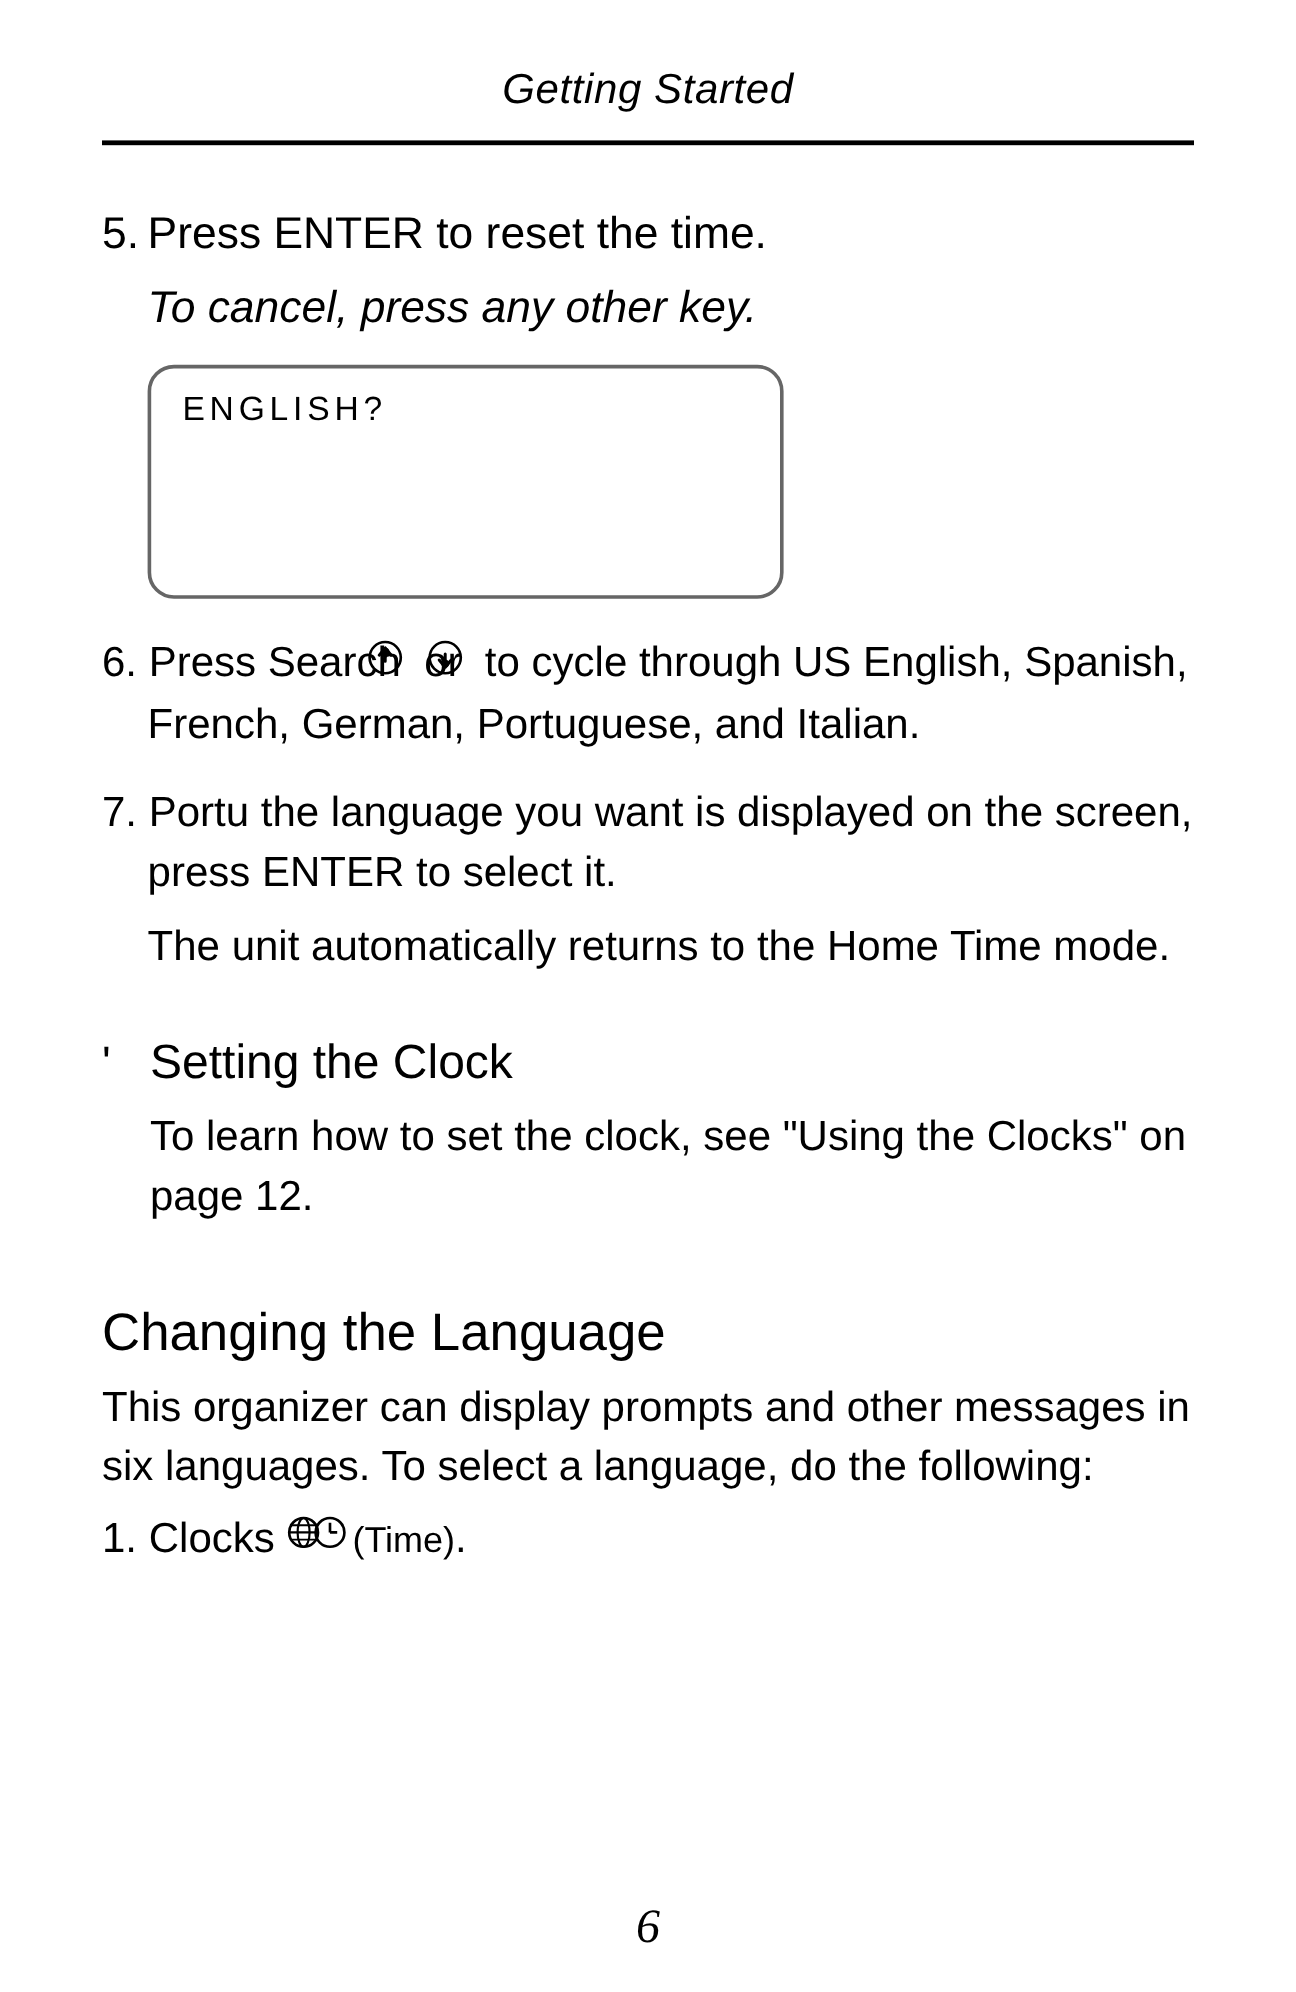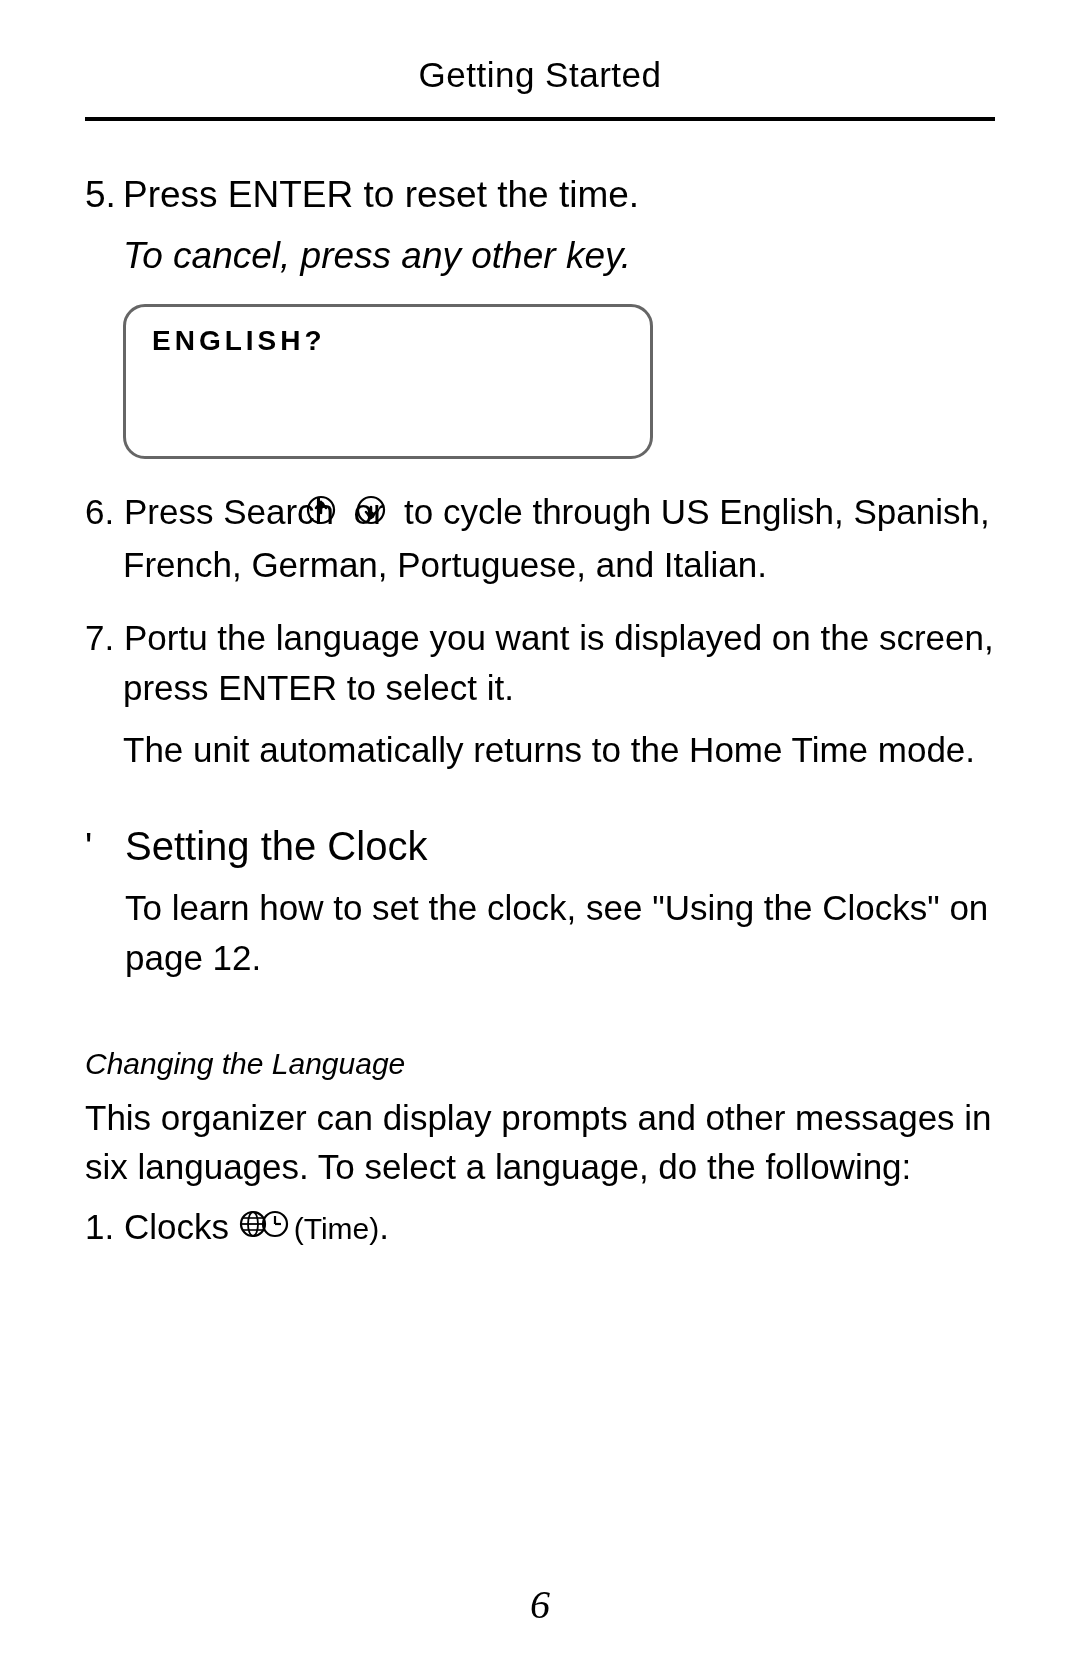--- a/index.html
+++ b/index.html
@@ -16,45 +16,46 @@
       padding: 55px 85px 40px 85px;
       position: relative;
     }
     .header {
       text-align: center;
       font-size: 35px;
       padding-bottom: 22px;
       border-bottom: 4px solid #000;
       margin-bottom: 48px;
       letter-spacing: 0.5px;
+      font-style: italic;
     }
     .step {
       font-size: 37px;
       line-height: 1.42;
       margin-bottom: 8px;
     }
     .step-indent {
       padding-left: 38px;
       font-style: italic;
     }
     .step-num {
       display: inline-block;
       width: 38px;
     }
     .screen-box {
       border: 3px solid #666;
       border-radius: 22px;
       width: 530px;
-      height: 155px;
+      height: 195px;
       margin-left: 38px;
       margin-top: 22px;
       margin-bottom: 28px;
       padding: 18px 26px;
       font-size: 28px;
-      font-weight: bold;
+      font-weight: normal;
       letter-spacing: 4px;
       font-family: Arial, sans-serif;
     }
     .step6 {
       font-size: 35px;
       line-height: 1.42;
       padding-left: 38px;
       text-indent: -38px;
       margin-bottom: 24px;
     }
@@ -87,24 +88,23 @@
       width: 40px;
       font-size: 38px;
     }
     .sub-body {
       font-size: 35px;
       line-height: 1.42;
       padding-left: 40px;
       margin-bottom: 64px;
     }
     .section-heading {
-      font-size: 30px;
+      font-size: 44px;
       margin-bottom: 12px;
       margin-top: 10px;
-      font-style: italic;
     }
     .section-body {
       font-size: 35px;
       line-height: 1.42;
       margin-bottom: 10px;
     }
     .step1 {
       font-size: 35px;
       line-height: 1.42;
     }

